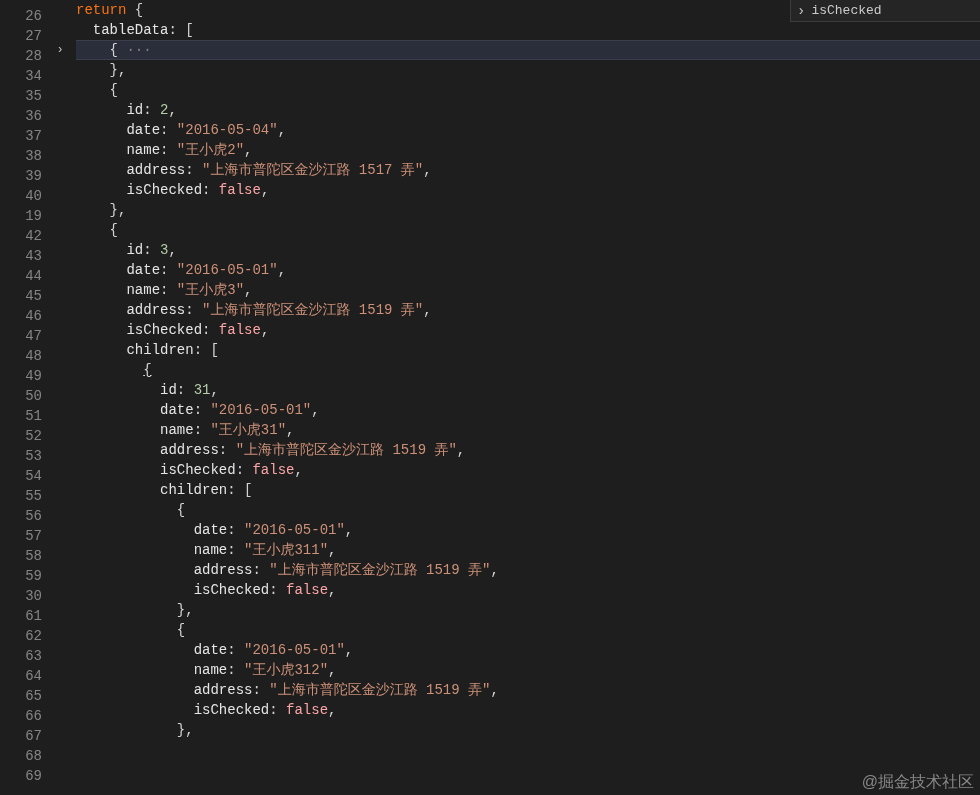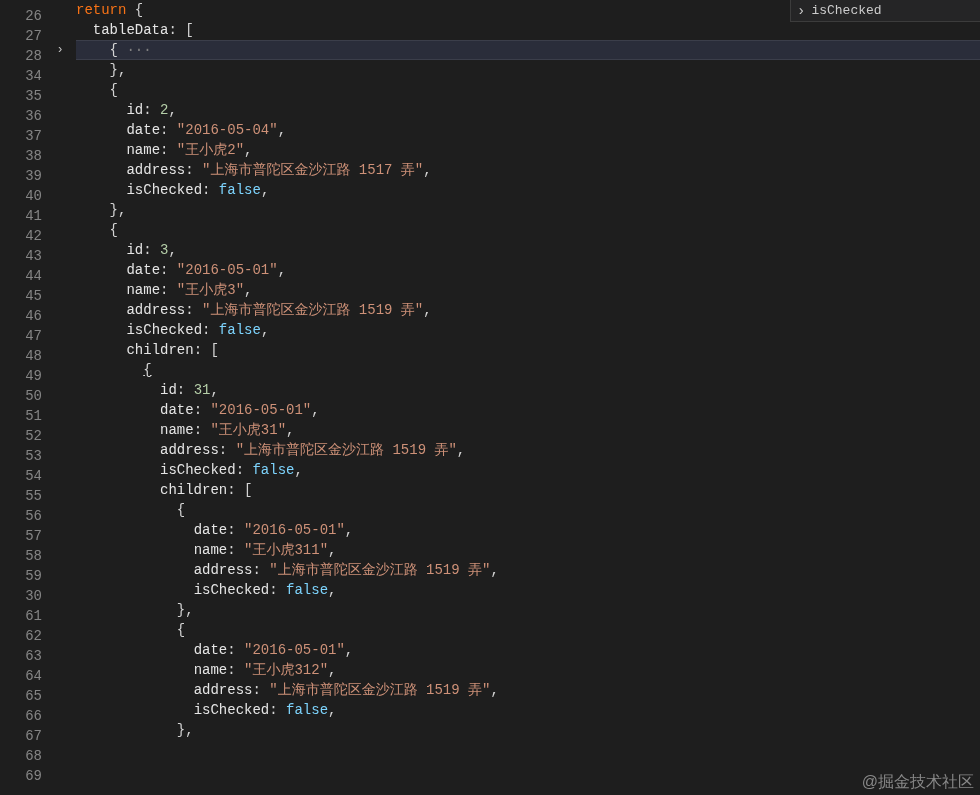--- a/index.html
+++ b/index.html
@@ -59,21 +59,21 @@
     background: #2a2d3a;
     border-top: 1px solid #3b3e4a;
     border-bottom: 1px solid #3b3e4a;
     box-sizing: border-box;
     line-height: 18px;
   }
   .kw { color: #f97316; }
   .prop { color: #e5e5e5; }
   .str { color: #ce9178; }
   .num { color: #b5cea8; }
-  .bool { color: #7dd3fc; }
+  .bool { color: #fca5a5; }
   .punc { color: #d4d4d4; }
   .dots { color: #808080; }
   .breadcrumb {
     position: absolute;
     top: 0;
     right: 0;
     width: 190px;
     height: 22px;
     background: #252526;
     border-left: 1px solid #3c3c3c;
@@ -108,21 +108,21 @@
     <div class="ln">26</div>
     <div class="ln">27</div>
     <div class="ln">28</div>
     <div class="ln">34</div>
     <div class="ln">35</div>
     <div class="ln">36</div>
     <div class="ln">37</div>
     <div class="ln">38</div>
     <div class="ln">39</div>
     <div class="ln">40</div>
-    <div class="ln">41</div>
+    <div class="ln">19</div>
     <div class="ln">42</div>
     <div class="ln">43</div>
     <div class="ln">44</div>
     <div class="ln">45</div>
     <div class="ln">46</div>
     <div class="ln">47</div>
     <div class="ln">48</div>
     <div class="ln">49</div>
     <div class="ln">50</div>
     <div class="ln">51</div>

